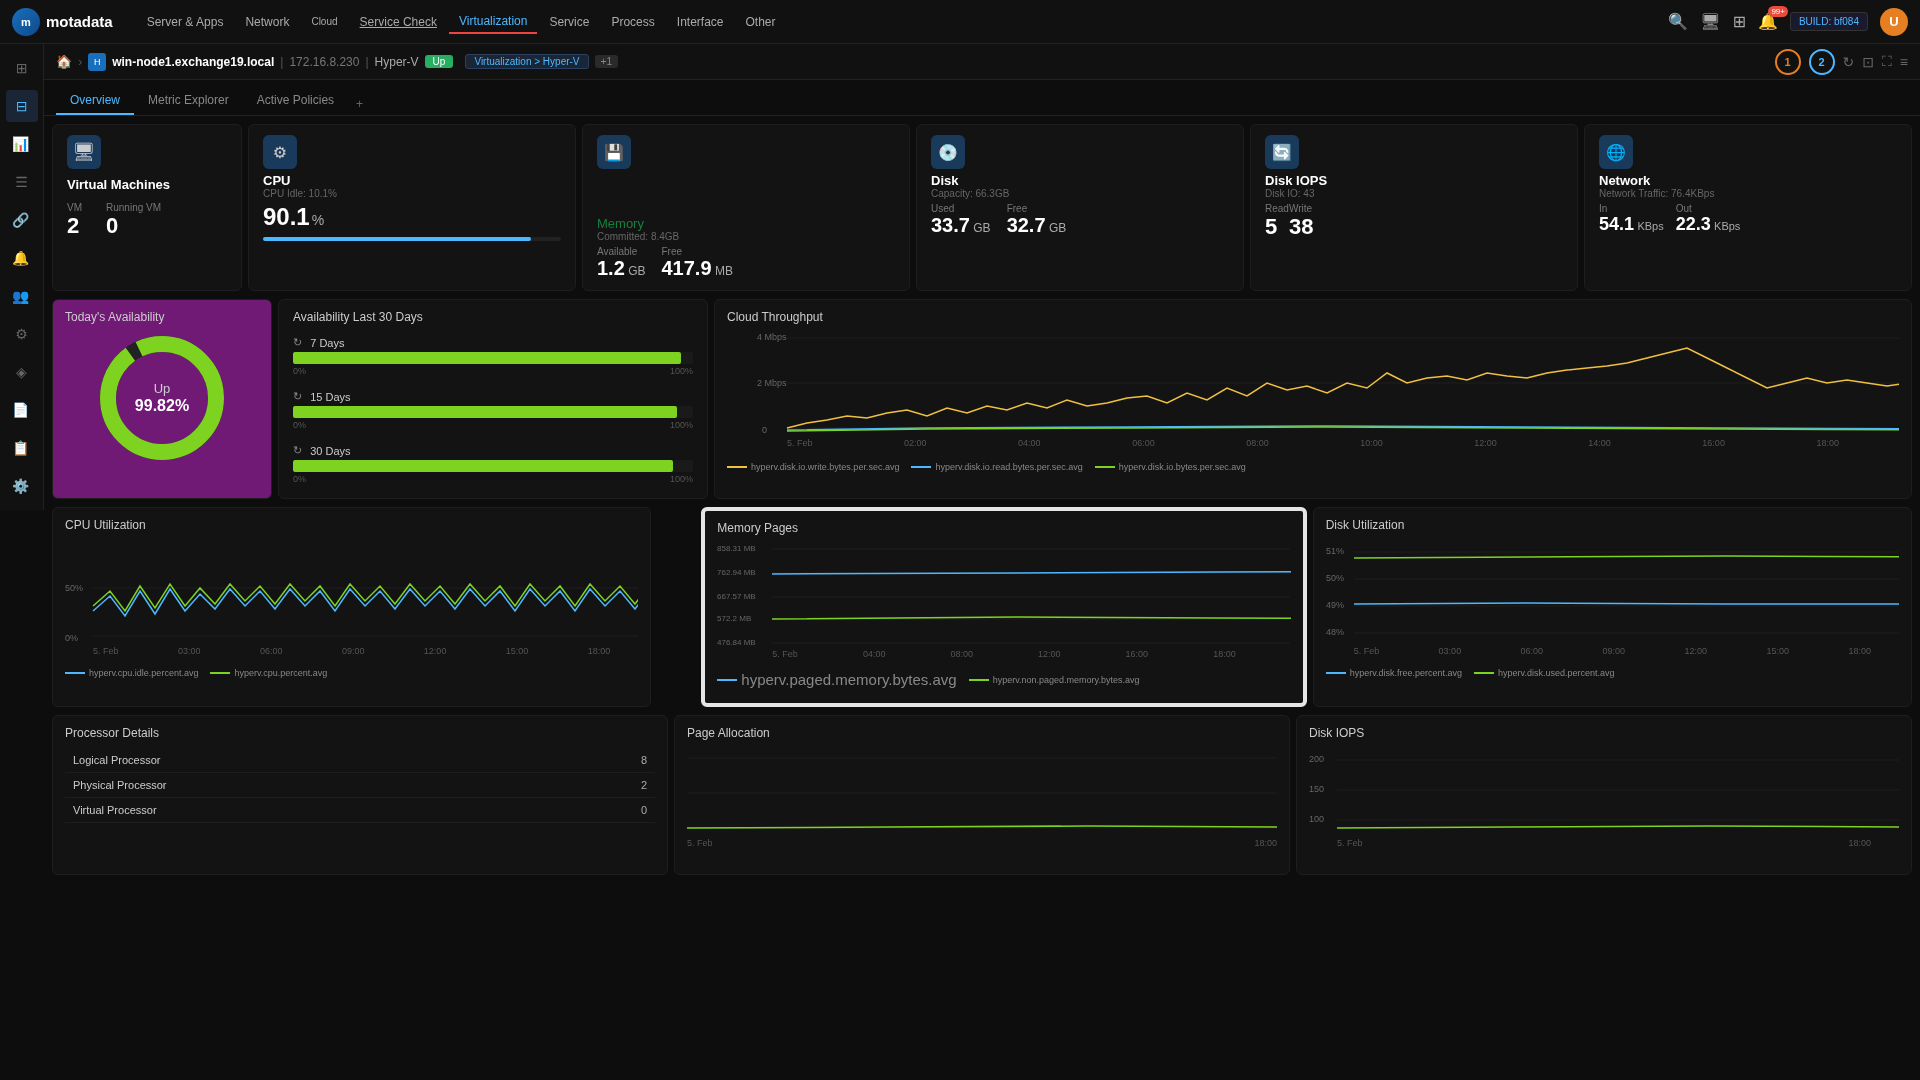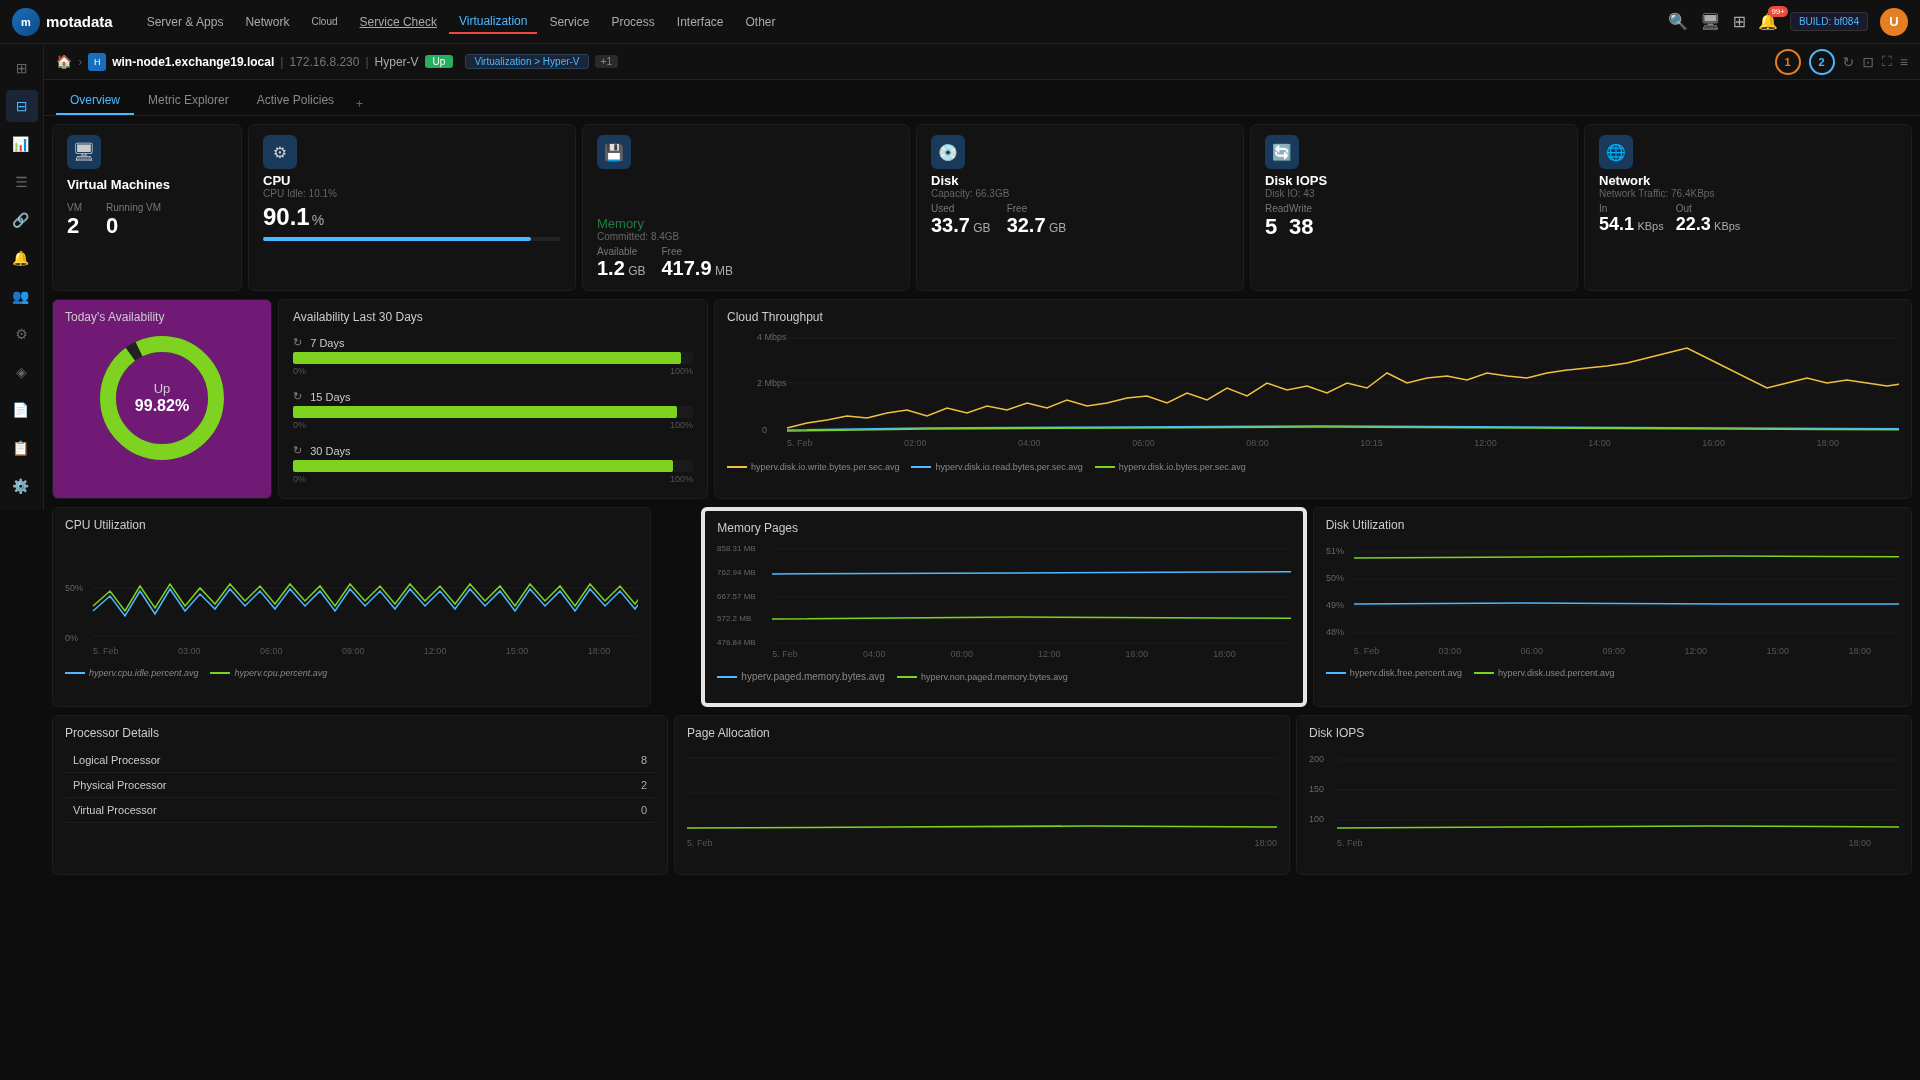--- a/index.html
+++ b/index.html
@@ -281,21 +281,21 @@
 
           <polyline points="60,103 200,101 400,100 600,99 800,100 1000,101 1240,102" fill="none" stroke="#7ed321" stroke-width="1.5"></polyline>
         </svg>
 
         <div style="display:flex;justify-content:space-between;padding:0 60px 0 60px;font-size:9px;color:#555;">
           <span>5. Feb</span>
             <span>02:00</span>
             <span>04:00</span>
             <span>06:00</span>
             <span>08:00</span>
-            <span>10:15</span>
+            <span>10:00</span>
             <span>12:00</span>
             <span>14:00</span>
             <span>16:00</span>
             <span>18:00</span>
         </div>
       </div>
       <div style="display:flex;gap:12px;flex-wrap:wrap;margin-top:4px;">
         <div style="display:flex;align-items:center;gap:4px;">
             <div style="width:20px;height:2px;background:#f0c040;"></div>
             <span style="font-size:9px;color:#888;">hyperv.disk.io.write.bytes.per.sec.avg</span>
@@ -330,21 +330,21 @@
         <div style="display:flex;justify-content:space-between;padding:0 28px 0 28px;font-size:9px;color:#555;">
           <span>5. Feb</span>
             <span>03:00</span>
             <span>06:00</span>
             <span>09:00</span>
             <span>12:00</span>
             <span>15:00</span>
             <span>18:00</span>
         </div>
       </div>
-      <div style="display:flex;gap:12px;flex-wrap:wrap;margin-top:2px;font-style:italic;">
+      <div style="display:flex;gap:12px;flex-wrap:wrap;margin-top:2px;">
         <div style="display:flex;align-items:center;gap:4px;">
             <div style="width:20px;height:2px;background:#4db8ff;"></div>
             <span style="font-size:9px;color:#888;">hyperv.cpu.idle.percent.avg</span>
           </div>
         <div style="display:flex;align-items:center;gap:4px;">
             <div style="width:20px;height:2px;background:#7ed321;"></div>
             <span style="font-size:9px;color:#888;">hyperv.cpu.percent.avg</span>
           </div>
       </div>
     </div>
@@ -373,21 +373,21 @@
             <span>04:00</span>
             <span>08:00</span>
             <span>12:00</span>
             <span>16:00</span>
             <span>18:00</span>
         </div>
       </div>
       <div style="display:flex;gap:12px;flex-wrap:wrap;margin-top:2px;">
         <div style="display:flex;align-items:center;gap:4px;">
             <div style="width:20px;height:2px;background:#4db8ff;"></div>
-            <span style="font-size:10px;color:#888;">hyperv.paged.memory.bytes.avg</span>
+            <span style="font-size:15px;color:#888;">hyperv.paged.memory.bytes.avg</span>
           </div>
         <div style="display:flex;align-items:center;gap:4px;">
             <div style="width:20px;height:2px;background:#7ed321;"></div>
             <span style="font-size:9px;color:#888;">hyperv.non.paged.memory.bytes.avg</span>
           </div>
       </div>
     </div>
 
     <div style="background:#131313;border:1px solid #1e1e1e;border-radius:6px;padding:10px 12px;flex:1;">
       <div style="color:#ccc;font-size:12px;margin-bottom:4px;">Disk Utilization</div>

